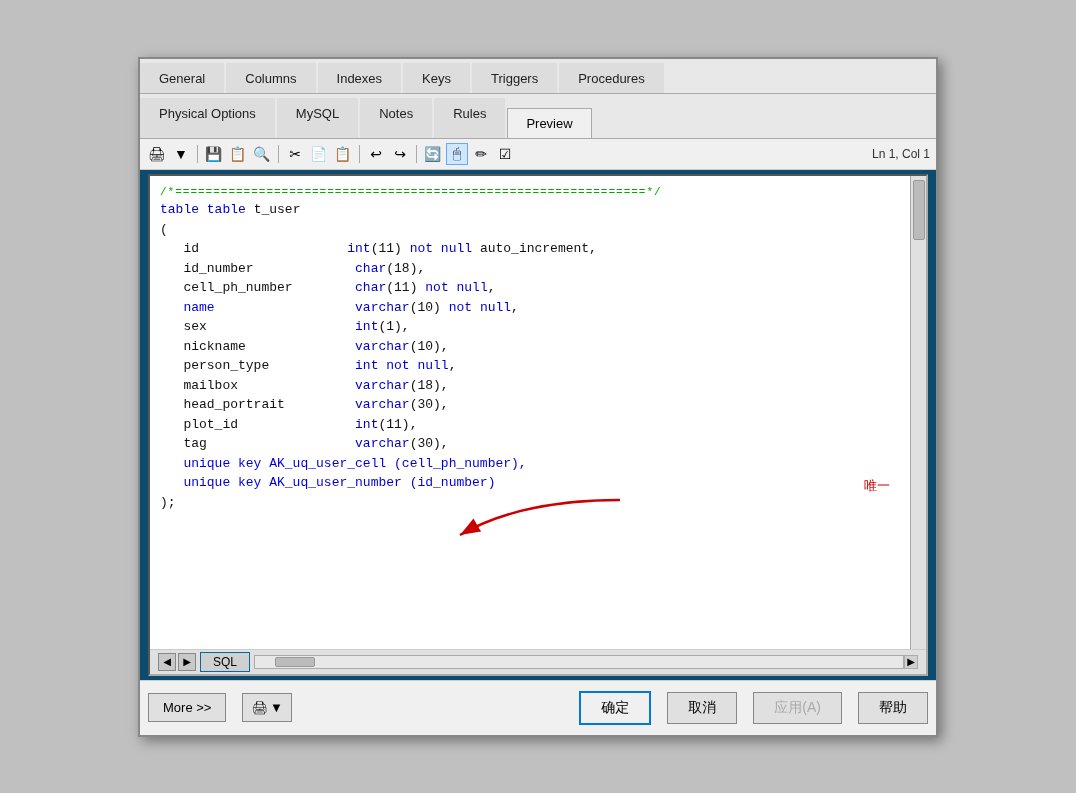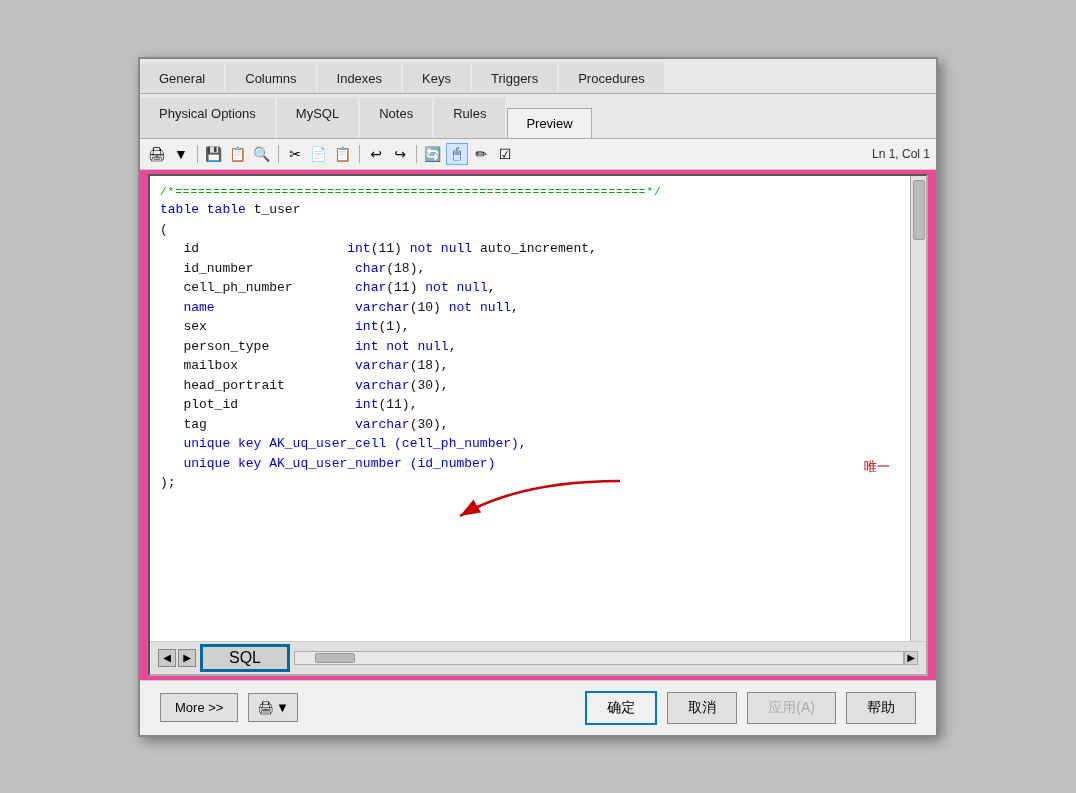--- a/index.html
+++ b/index.html
@@ -7,21 +7,21 @@
       background: #c0c0c0;
       font-family: 'Segoe UI', Arial, sans-serif;
       display: flex;
       align-items: center;
       justify-content: center;
       width: 1076px;
       height: 793px;
       overflow: hidden;
     }
     .dialog {
-      background: #ec4899;
+      background: #0c4a6e;
       border: 2px solid #888;
       box-shadow: 4px 4px 12px rgba(0,0,0,0.4);
       width: 800px;
       height: 680px;
       display: flex;
       flex-direction: column;
     }
     
     .tab-row {
       display: flex;
@@ -149,24 +149,24 @@
       height: 18px;
       background: #c8c8c8;
       border: 1px solid #888;
       display: flex;
       align-items: center;
       justify-content: center;
       font-size: 10px;
       cursor: pointer;
     }
     .sql-tab {
-      padding: 2px 26px;
+      padding: 2px 12px;
       background: #d0d0d0;
-      border: 3px solid #0369a1;
-      font-size: 16px;
+      border: 1px solid #0369a1;
+      font-size: 12px;
       cursor: pointer;
     }
     .hscroll {
       flex: 1;
       height: 14px;
       background: #e8e8e8;
       border: 1px solid #aaa;
       display: flex;
       align-items: center;
       margin-left: 4px;
@@ -188,23 +188,23 @@
       align-items: center;
       justify-content: center;
       font-size: 10px;
       cursor: pointer;
     }
 
     
     .btn-bar {
       display: flex;
       align-items: center;
-      padding: 10px 20px;
+      padding: 10px 8px;
       background: #f0f0f0;
-      gap: 10px;
+      gap: 16px;
       flex-shrink: 0;
       border-top: 1px solid #ccc;
     }
     .btn {
       padding: 6px 20px;
       font-size: 14px;
       cursor: pointer;
       border: 1px solid #888;
       background: #e0e0e0;
       min-width: 70px;
@@ -286,20 +286,21 @@
     <div style="display:flex; flex:1; overflow:hidden;">
       <div class="code-scroll">
         <div class="code-line green-line">/*==============================================================*/</div>
         <div class="code-line"><span class="kw">table table</span> <span class="black">t_user</span></div>
         <div class="code-line black">(</div>
         <div class="code-line"><span class="black">   id                   </span><span class="kw2">int</span><span class="black">(11) </span><span class="kw2">not null</span><span class="black"> auto_increment,</span></div>
         <div class="code-line"><span class="black">   id_number             </span><span class="kw2">char</span><span class="black">(18),</span></div>
         <div class="code-line"><span class="black">   cell_ph_number        </span><span class="kw2">char</span><span class="black">(11) </span><span class="kw2">not null</span><span class="black">,</span></div>
         <div class="code-line"><span class="blue-field">   name                  </span><span class="kw2">varchar</span><span class="black">(10) </span><span class="kw2">not null</span><span class="black">,</span></div>
         <div class="code-line"><span class="black">   sex                   </span><span class="kw2">int</span><span class="black">(1),</span></div>
+        <div class="code-line"><span class="black">   nickname              </span><span class="kw2">varchar</span><span class="black">(10),</span></div>
         <div class="code-line"><span class="black">   person_type           </span><span class="kw2">int</span><span class="black"> </span><span class="kw2">not null</span><span class="black">,</span></div>
         <div class="code-line"><span class="black">   mailbox               </span><span class="kw2">varchar</span><span class="black">(18),</span></div>
         <div class="code-line"><span class="black">   head_portrait         </span><span class="kw2">varchar</span><span class="black">(30),</span></div>
         <div class="code-line"><span class="black">   plot_id               </span><span class="kw2">int</span><span class="black">(11),</span></div>
         <div class="code-line"><span class="black">   tag                   </span><span class="kw2">varchar</span><span class="black">(30),</span></div>
         <div class="code-line"><span class="blue-field">   unique key AK_uq_user_cell (cell_ph_number),</span></div>
         <div class="code-line"><span class="blue-field">   unique key AK_uq_user_number (id_number)</span></div>
         <div class="code-line black">);</div>
 
         <div style="position:relative; margin-top:-22px; margin-left:280px; pointer-events:none;">

